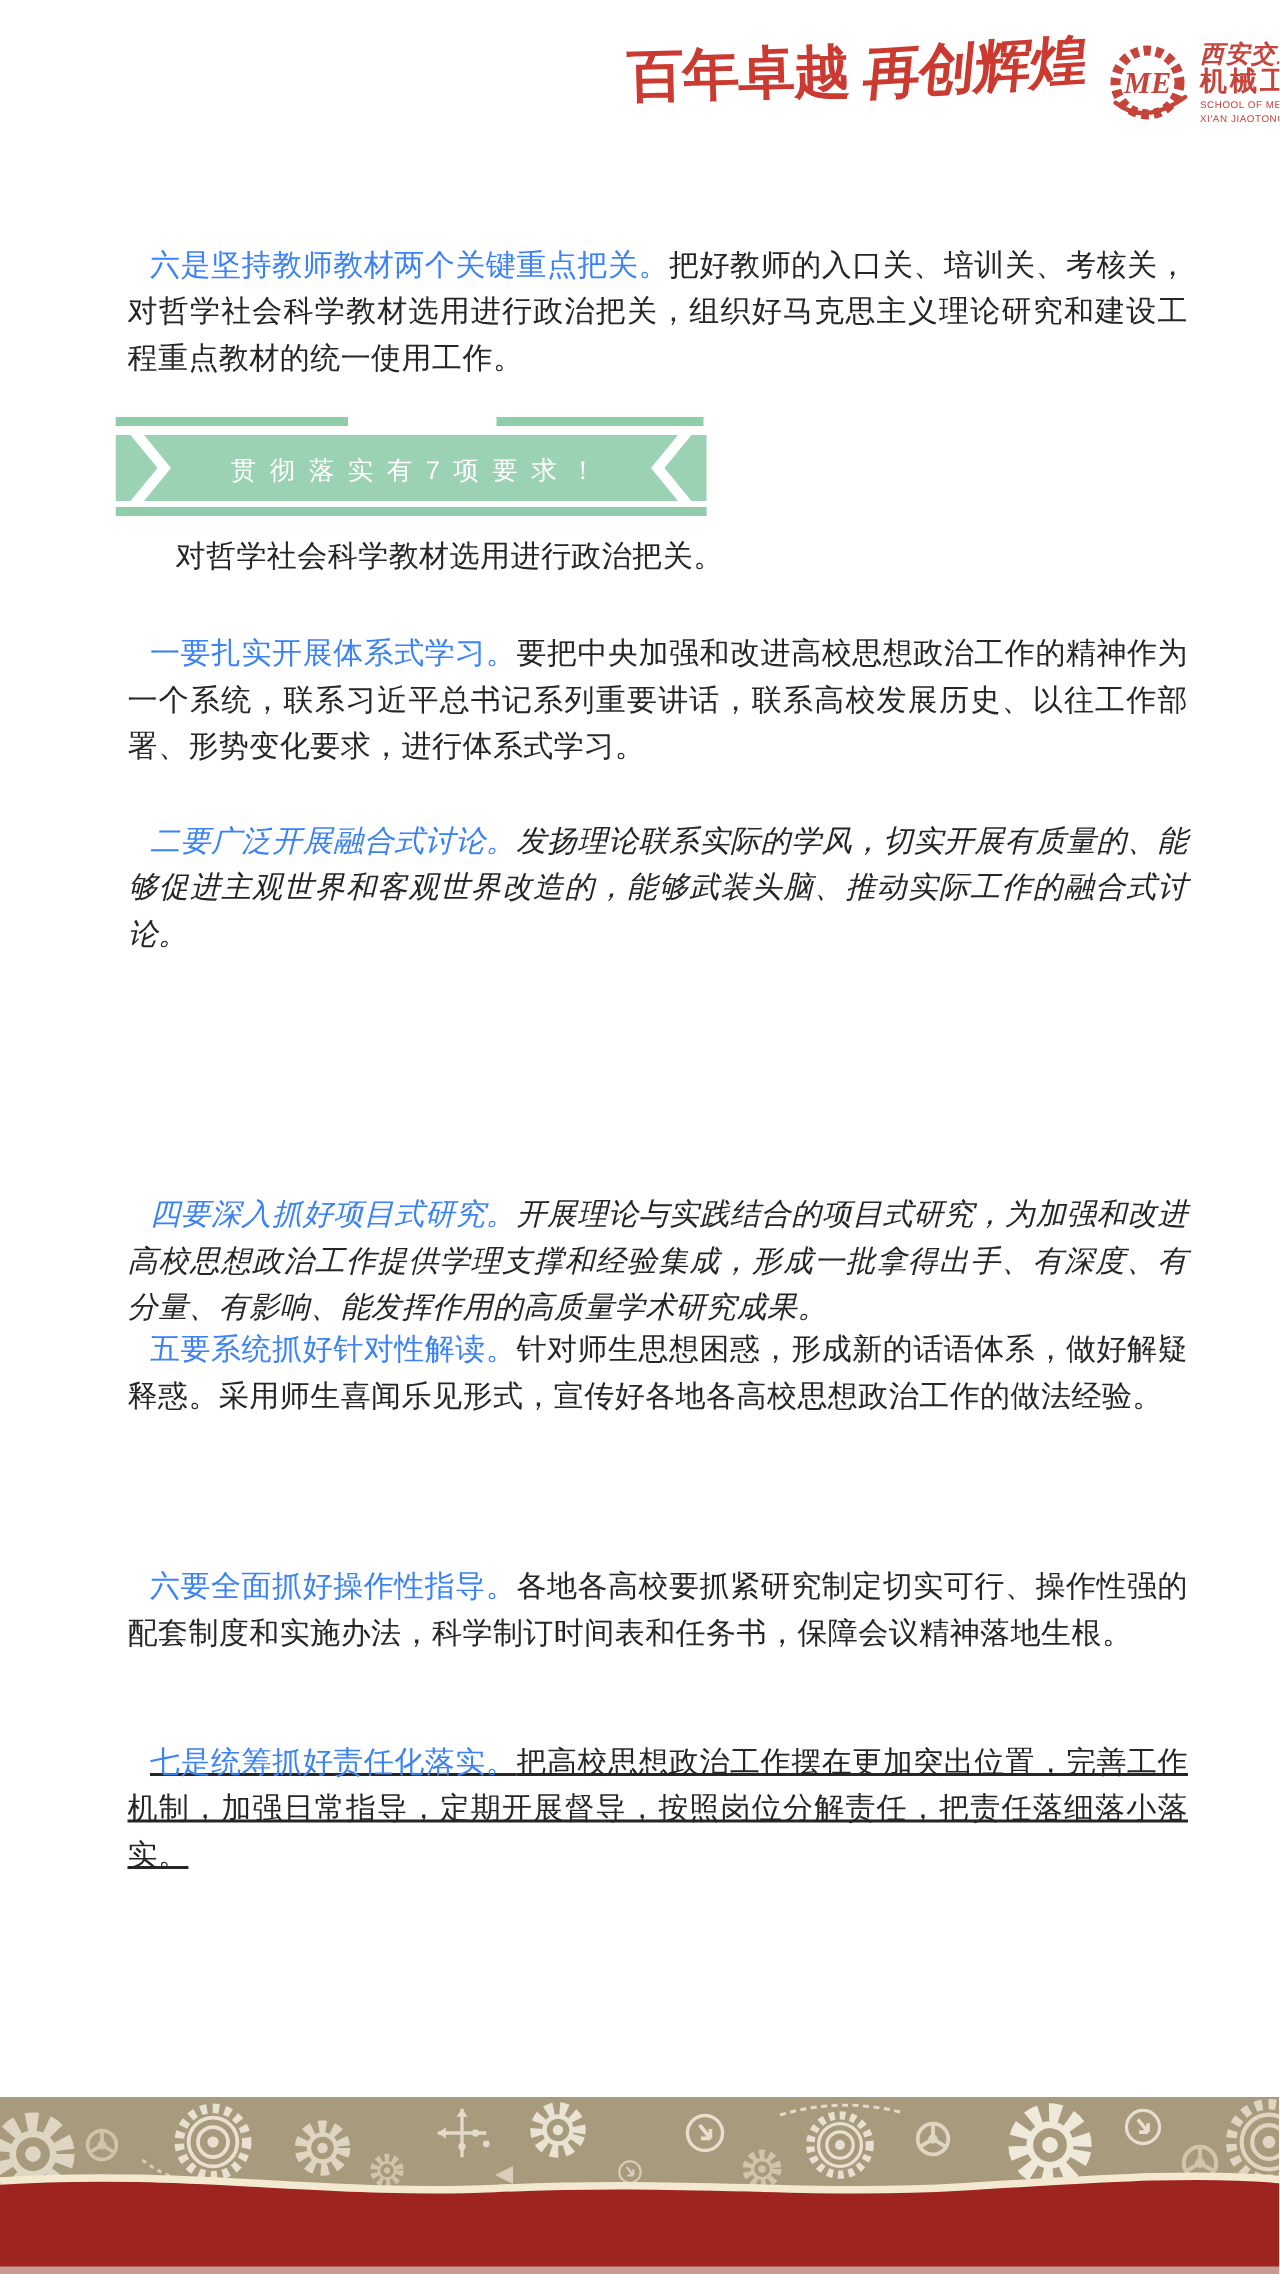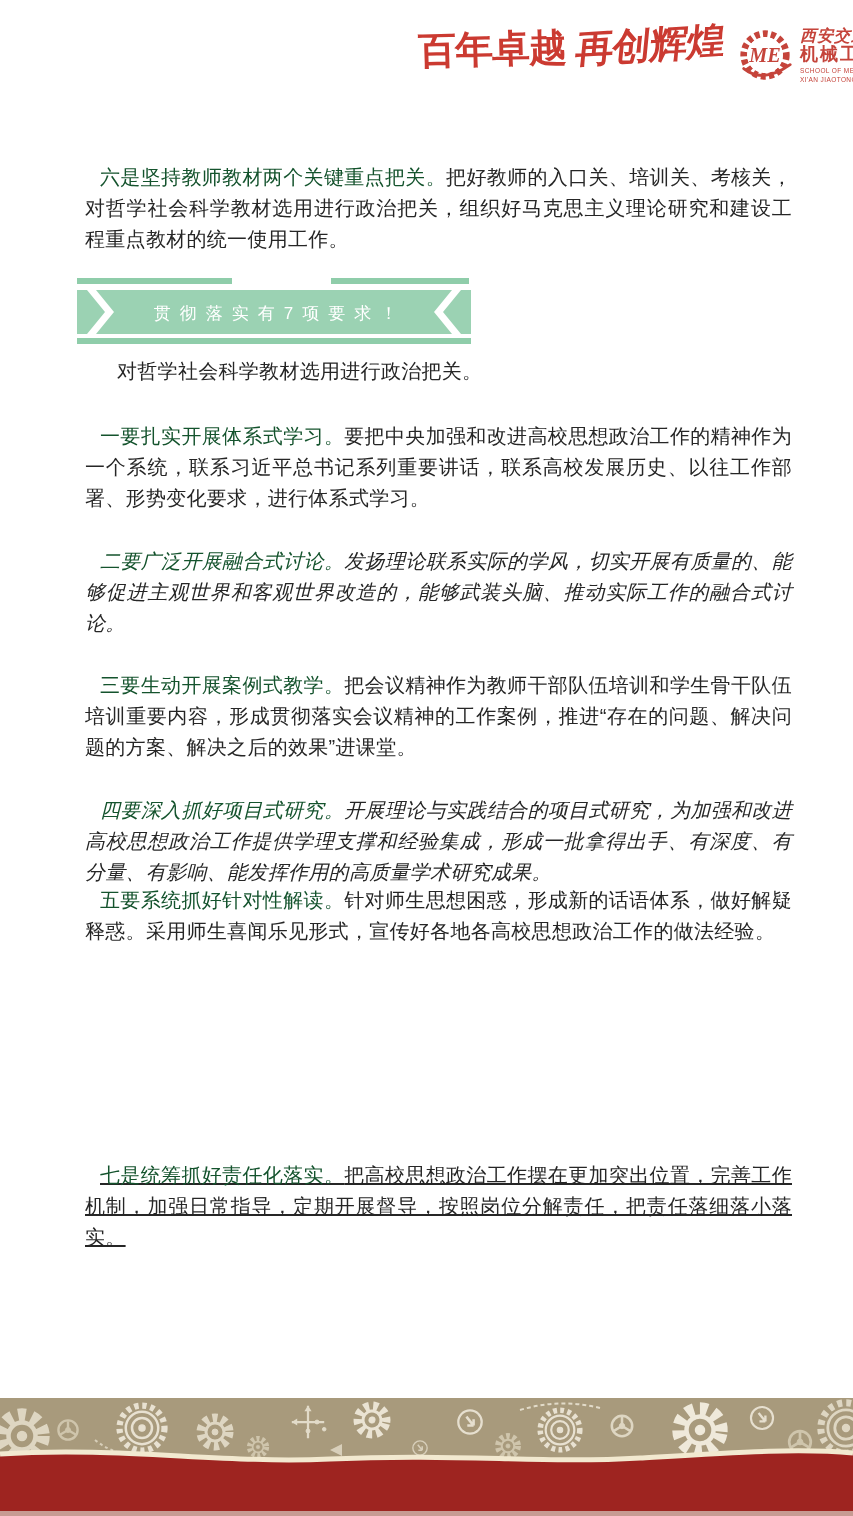--- a/index.html
+++ b/index.html
@@ -25,21 +25,21 @@
   .logo-univ  { font-family:"DejaVu Serif", serif; font-style:italic; font-weight:bold; font-size:16px; letter-spacing:1px; white-space:nowrap; }
   .logo-school{ font-weight:bold; font-size:18px; letter-spacing:2px; white-space:nowrap; }
   .logo-en    { font-size:6.5px; letter-spacing:0.4px; white-space:nowrap; margin-top:2px; }
 
   
   .para {
     position:absolute; left:85px; width:707px;
     font-size:20px; line-height:31px; letter-spacing:0.3px;
     text-align:justify; margin:0;
   }
-  .para .lead { color:#14532d;margin-top:45px; }
+  .para .lead { color:#3b82f6;margin-top:45px; }
   .indent-sm { text-indent:0.75em; }
   .indent-lg { text-indent:1.6em; }
   .p-intro { top:162px; }
   .p-overview { top:356px; }
   .p-r1 { top:421px; }
   .p-r2 { top:546px;font-style:italic; }
   .p-r3 { top:670px; }
   .p-r4 { top:795px;font-style:italic; }
   .p-r5 { top:885px; }
   .p-r6 { top:1043px; }
@@ -92,26 +92,26 @@
     <rect x="0" y="60" width="394" height="6" fill="#8fcdaa"></rect>
     <text x="203" y="41" text-anchor="middle">贯彻落实有7项要求！</text>
   </svg>
 
   <p class="para indent-lg p-overview">对哲学社会科学教材选用进行政治把关。</p>
 
   <p class="para indent-sm p-r1"><span class="lead">一要扎实开展体系式学习。</span><span>要把中央加强和改进高校思想政治工作的精神作为一个系统，联系习近平总书记系列重要讲话，联系高校发展历史、以往工作部署、形势变化要求，进行体系式学习。</span></p>
 
   <p class="para indent-sm p-r2"><span class="lead">二要广泛开展融合式讨论。</span><span>发扬理论联系实际的学风，切实开展有质量的、能够促进主观世界和客观世界改造的，能够武装头脑、推动实际工作的融合式讨论。</span></p>
 
-  <p class="para indent-sm p-r3"><span class="lead">三要生动开展案例式教学。</span><span>把会议精神作为教师干部队伍培训和学生骨干队伍培训重要内容，形成贯彻落实会议精神的工作案例，推进“存在的问题、解决问题的方案、解决之后的效果”进课堂。</span></p>
 
   <p class="para indent-sm p-r4"><span class="lead">四要深入抓好项目式研究。</span><span>开展理论与实践结合的项目式研究，为加强和改进高校思想政治工作提供学理支撑和经验集成，形成一批拿得出手、有深度、有分量、有影响、能发挥作用的高质量学术研究成果。</span></p>
 
   <p class="para indent-sm p-r5"><span class="lead">五要系统抓好针对性解读。</span><span>针对师生思想困惑，形成新的话语体系，做好解疑释惑。采用师生喜闻乐见形式，宣传好各地各高校思想政治工作的做法经验。</span></p>
 
+  <p class="para indent-sm p-r6"><span class="lead">六要全面抓好操作性指导。</span><span>各地各高校要抓紧研究制定切实可行、操作性强的配套制度和实施办法，科学制订时间表和任务书，保障会议精神落地生根。</span></p>
 
   <p class="para indent-sm p-r7"><span class="lead">七是统筹抓好责任化落实。</span><span>把高校思想政治工作摆在更加突出位置，完善工作机制，加强日常指导，定期开展督导，按照岗位分解责任，把责任落细落小落实。</span></p>
 
   <svg class="footer" width="853" height="126" viewBox="0 0 853 126">
     <defs>
       <g id="gearA">
         <circle r="14" fill="none" stroke-width="9" stroke-dasharray="5 4"></circle>
         <circle r="9" fill="none" stroke-width="3"></circle>
         <circle r="3"></circle>
       </g>

